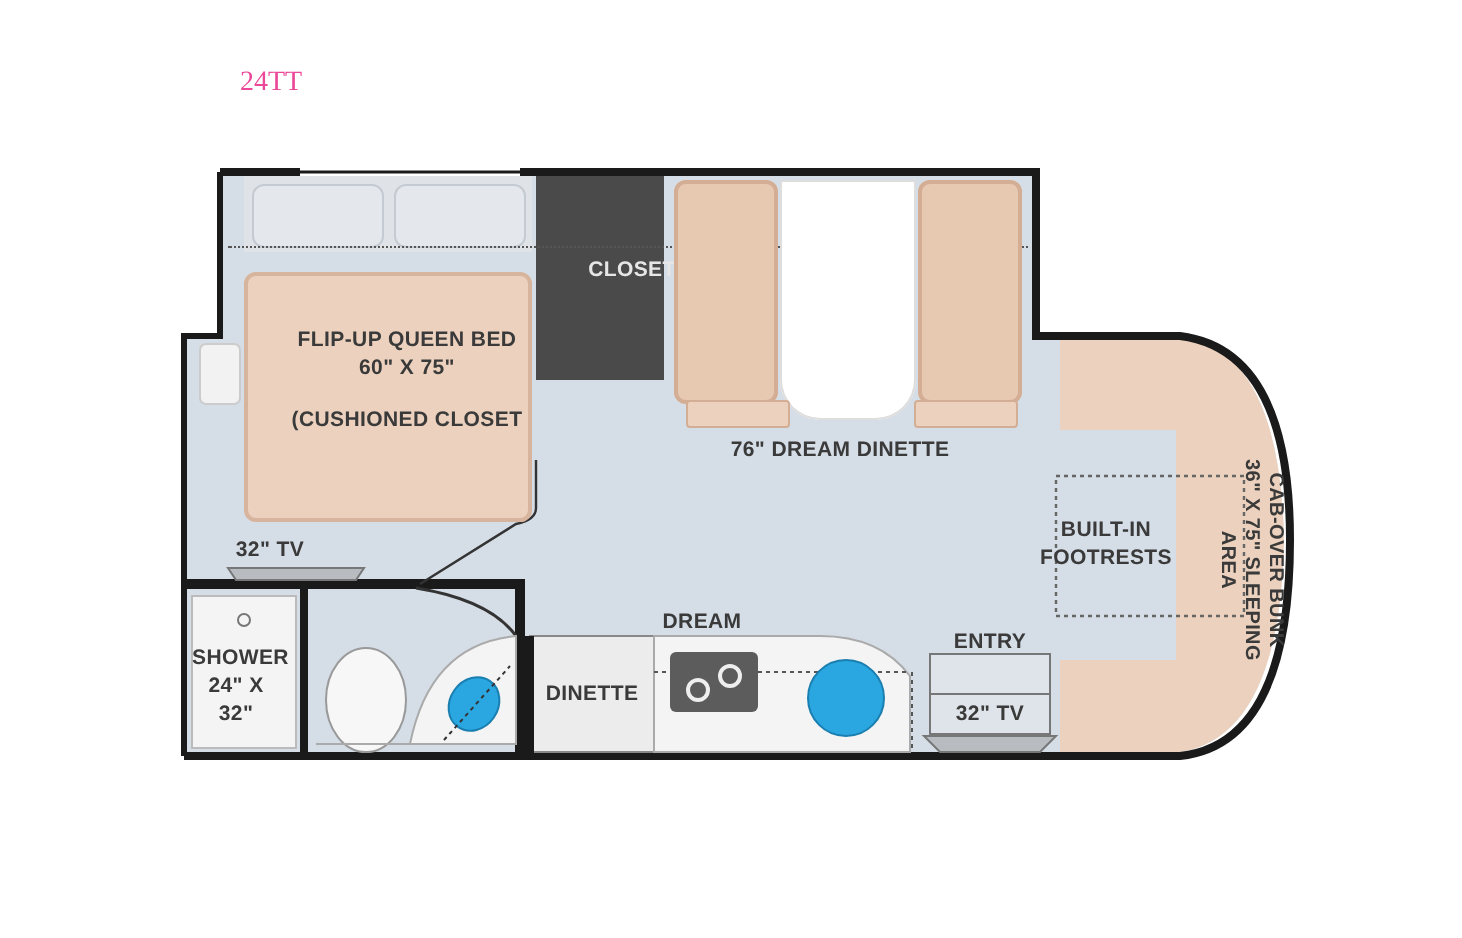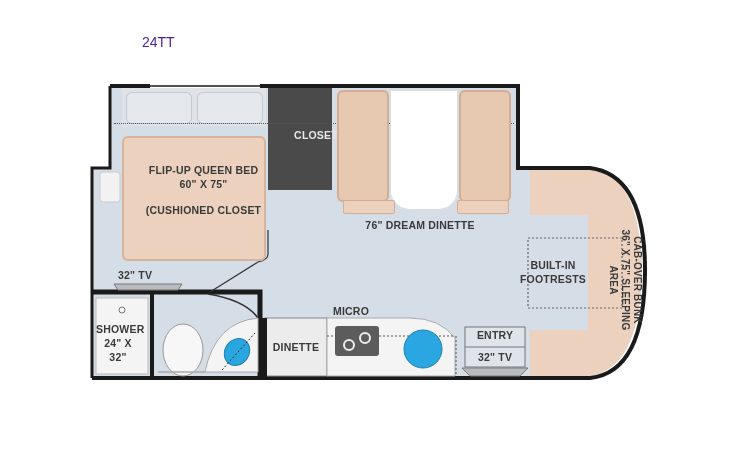--- a/index.html
+++ b/index.html
@@ -1,17 +1,17 @@
 <!DOCTYPE html>
 <html><head>
 <meta charset="utf-8">
 <style>
   html, body { margin:0; padding:0; background:#ffffff; }
   body { width:731px; height:469px; position:relative; overflow:hidden; font-family:"DejaVu Sans", sans-serif; }
-  .title { position:absolute; left:142px; top:34px; font-size:14px; color:#4c1d95; font-family:Liberation Sans, sans-serif; }
+  .title { position:absolute; left:120px; top:34px; font-size:14px; color:#ec4899; font-family:Liberation Serif, serif; }
   .abs { position:absolute; }
   .lbl { position:absolute; font-family:"Liberation Sans", sans-serif; font-weight:bold; color:#3a3a3a; font-size:10.5px; text-align:center; line-height:14px; letter-spacing:0.2px; }
   .bed { position:absolute; background:#ecd2be; border-radius:6px; box-shadow: inset 0 0 0 2px #d6b49d; }
   .pillow { position:absolute; background:#e4e8ec; border-radius:6px; box-shadow: inset 0 0 0 1px #c4cad1; }
   .cushion { position:absolute; background:#e7c8b1; border-radius:6px; box-shadow: inset 0 0 0 2px #d3ae95; }
   .dash-h { position:absolute; border-top:1.5px dotted #555; height:0; }
   svg { position:absolute; left:0; top:0; }
 </style>
 </head>
 <body>
@@ -107,16 +107,16 @@
   <div>36" X 75" SLEEPING AREA</div>
 </div>
 
 <div class="lbl" style="left:110px;top:268px;width:50px;">32" TV</div>
 
 <div class="lbl" style="left:96px;top:322px;width:44px;">
   <div>SHOWER</div>
   <div>24" X 32"</div>
 </div>
 
-<div class="lbl" style="left:326px;top:304px;width:50px;">MICRO</div>
+<div class="lbl" style="left:326px;top:304px;width:50px;">DREAM</div>
 <div class="lbl" style="left:265px;top:340px;width:62px;">DINETTE</div>
-<div class="lbl" style="left:465px;top:328px;width:60px;text-align:center;">ENTRY</div>
+<div class="lbl" style="left:465px;top:314px;width:60px;text-align:center;">ENTRY</div>
 <div class="lbl" style="left:465px;top:350px;width:60px;">32" TV</div>
 
 </body></html>

